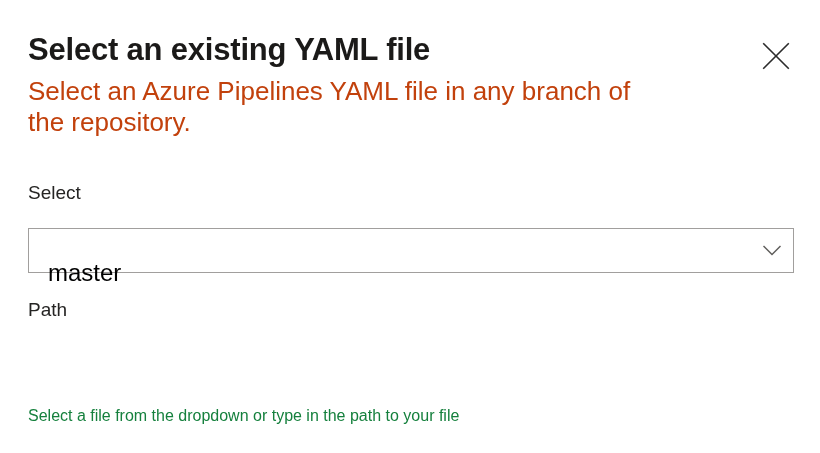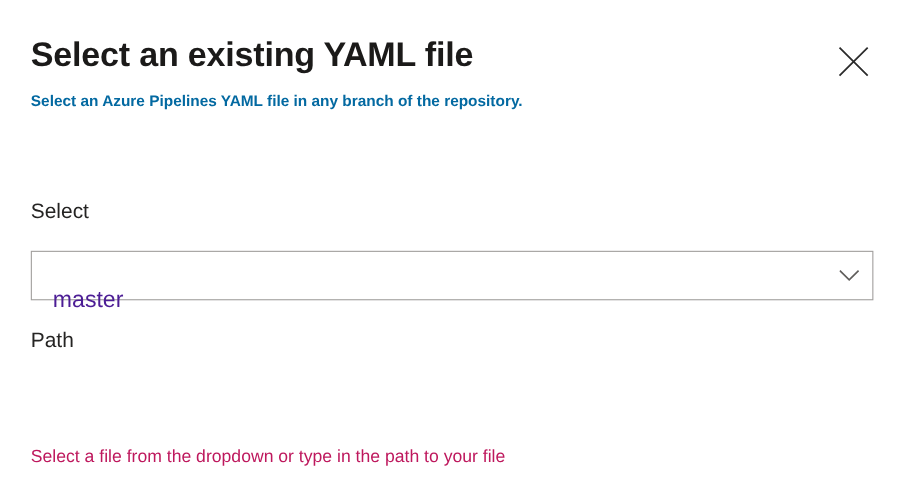--- a/index.html
+++ b/index.html
@@ -33,23 +33,23 @@
   .dialog-title {
     font-size: 31px;
     font-weight: 600;
     color: #1b1a19;
     line-height: 40px;
     letter-spacing: -0.2px;
     margin: 0;
     white-space: nowrap;
   }
   .dialog-subtitle {
-    font-size: 14px;
-    font-weight: 700;
-    color: #0369a1;
+    font-size: 26px;
+    font-weight: 400;
+    color: #c2410c;
     line-height: 31px;
     margin: 6px 0 0 0;
     max-width: 608px;
   }
 
   
   .close-button {
     position: absolute;
     left: 754px;
     top: 34px;
@@ -98,23 +98,23 @@
   }
   .combobox.resting {
     border: 1px solid #a19f9d;
   }
   .combobox.focused {
     border: 2px solid #0078d4;
   }
 
   .combobox-value {
     flex: 1 1 auto;
-    font-size: 21px;
+    font-size: 24px;
     font-weight: 400;
-    color: #4c1d95;
+    color: #000000;
     line-height: 24px;
     padding-left: 19px;
     padding-right: 10px;
     white-space: nowrap;
     overflow: hidden;
     text-overflow: ellipsis;
     background: transparent;
     border: none;
     outline: none;
     font-family: "Liberation Sans", sans-serif;
@@ -136,21 +136,21 @@
   }
   .chevron-button svg { display: block; }
 
   
   .helper-text {
     position: absolute;
     left: 28px;
     top: 405px;
     font-size: 16px;
     font-weight: 400;
-    color: #be185d;
+    color: #15803d;
     line-height: 22px;
     white-space: nowrap;
   }
 </style>
 </head>
 <body>
 
 <div class="dialog">
 
   <div class="header">

